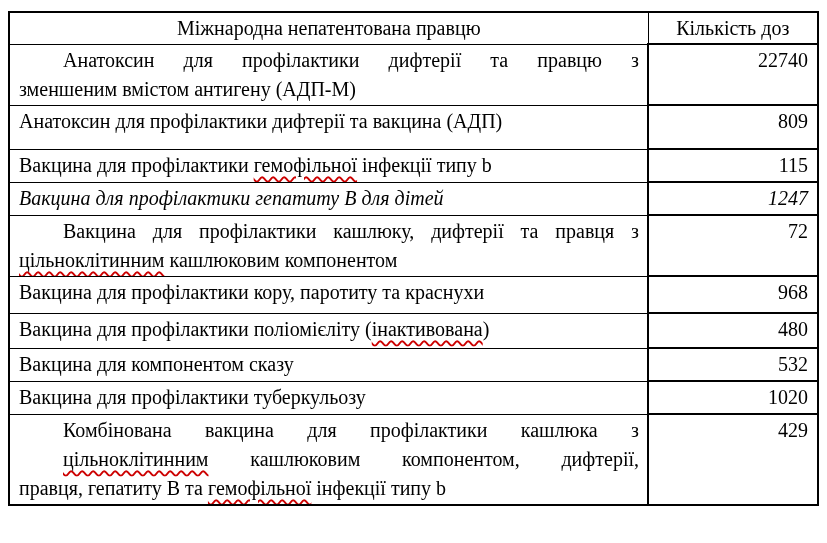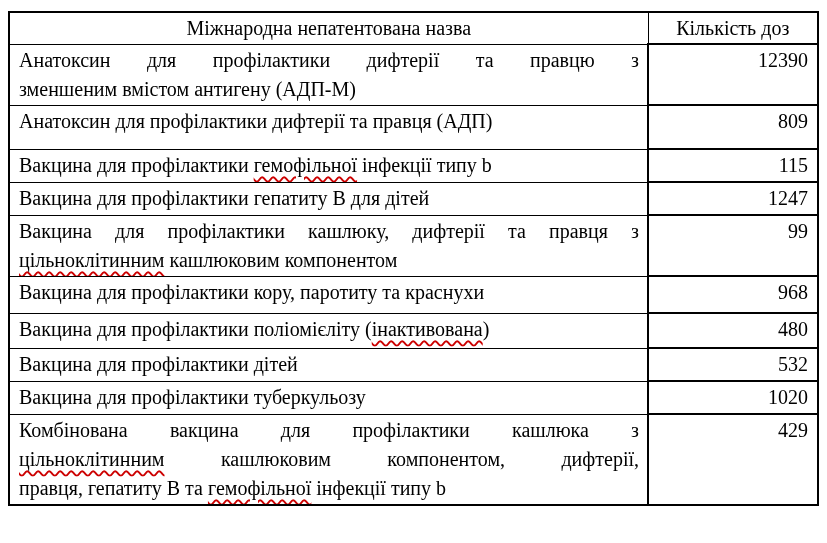--- a/index.html
+++ b/index.html
@@ -40,100 +40,101 @@
   }
   td.doses {
     border-width: 2px;
     text-align: right;
     padding-right: 9px;
   }
   td.name { text-align: left; }
   .jline {
     text-align: justify;
     text-align-last: justify;
+    margin-left: 44px;
   }
   .sq {
     text-decoration-line: underline;
     text-decoration-style: wavy;
     text-decoration-color: var(--spellcheck_underline, #cc0000);
     text-decoration-thickness: 1.5px;
     text-underline-offset: 4px;
   }
   tr.hr  { height: 31px; }
   tr.r0  { height: 58px; }
   tr.r1  { height: 44px; }
   tr.r2  { height: 31px; }
-  tr.r3  { height: 31px; }
+  tr.r3  { height: 31px; font-style: italic; }
   tr.r4  { height: 61px; }
   tr.r5  { height: 37px; margin-left: 32px; }
   tr.r6  { height: 35px; }
   tr.r7  { height: 37px; }
   tr.r8  { height: 29px; }
   tr.r9  { height: 32px; margin-left: 12px; }
   tr.r10 { height: 86px; }
 </style>
 </head>
 <body>
 
 <div class="doc">
   <table class="vtable">
     <colgroup>
       <col style="width:639px">
       <col style="width:170px">
     </colgroup>
     <tbody>
         <tr class="hr">
-      <th>Міжнародна непатентована назва</th>
+      <th>Міжнародна непатентована правцю</th>
       <th>Кількість доз</th>
     </tr>
 
     <tr class="r0">
       <td class="name">
         <div class="jline"><span>Анатоксин для профілактики дифтерії та правцю з</span></div>
         <div><span>зменшеним вмістом антигену (АДП-М)</span></div>
       </td>
-      <td class="doses">12390</td>
+      <td class="doses">22740</td>
     </tr>
 
     <tr class="r1">
-      <td class="name"><span>Анатоксин для профілактики дифтерії та правця (АДП)</span></td>
+      <td class="name"><span>Анатоксин для профілактики дифтерії та вакцина (АДП)</span></td>
       <td class="doses">809</td>
     </tr>
 
     <tr class="r2">
       <td class="name"><span>Вакцина для профілактики </span><span class="sq">гемофільної</span><span> інфекції типу b</span></td>
       <td class="doses">115</td>
     </tr>
 
     <tr class="r3">
       <td class="name"><span>Вакцина для профілактики гепатиту В для дітей</span></td>
       <td class="doses">1247</td>
     </tr>
 
     <tr class="r4">
       <td class="name">
         <div class="jline"><span>Вакцина для профілактики кашлюку, дифтерії та правця з</span></div>
         <div><span class="sq">цільноклітинним</span><span> кашлюковим компонентом</span></div>
       </td>
-      <td class="doses">99</td>
+      <td class="doses">72</td>
     </tr>
 
     <tr class="r5">
       <td class="name"><span>Вакцина для профілактики кору, паротиту та краснухи</span></td>
       <td class="doses">968</td>
     </tr>
 
     <tr class="r6">
       <td class="name"><span>Вакцина для профілактики поліомієліту (</span><span class="sq">інактивована</span><span>)</span></td>
       <td class="doses">480</td>
     </tr>
 
 
     <tr class="r8">
-      <td class="name"><span>Вакцина для профілактики дітей</span></td>
+      <td class="name"><span>Вакцина для компонентом сказу</span></td>
       <td class="doses">532</td>
     </tr>
 
     <tr class="r9">
       <td class="name"><span>Вакцина для профілактики туберкульозу</span></td>
       <td class="doses">1020</td>
     </tr>
 
     <tr class="r10">
       <td class="name">

